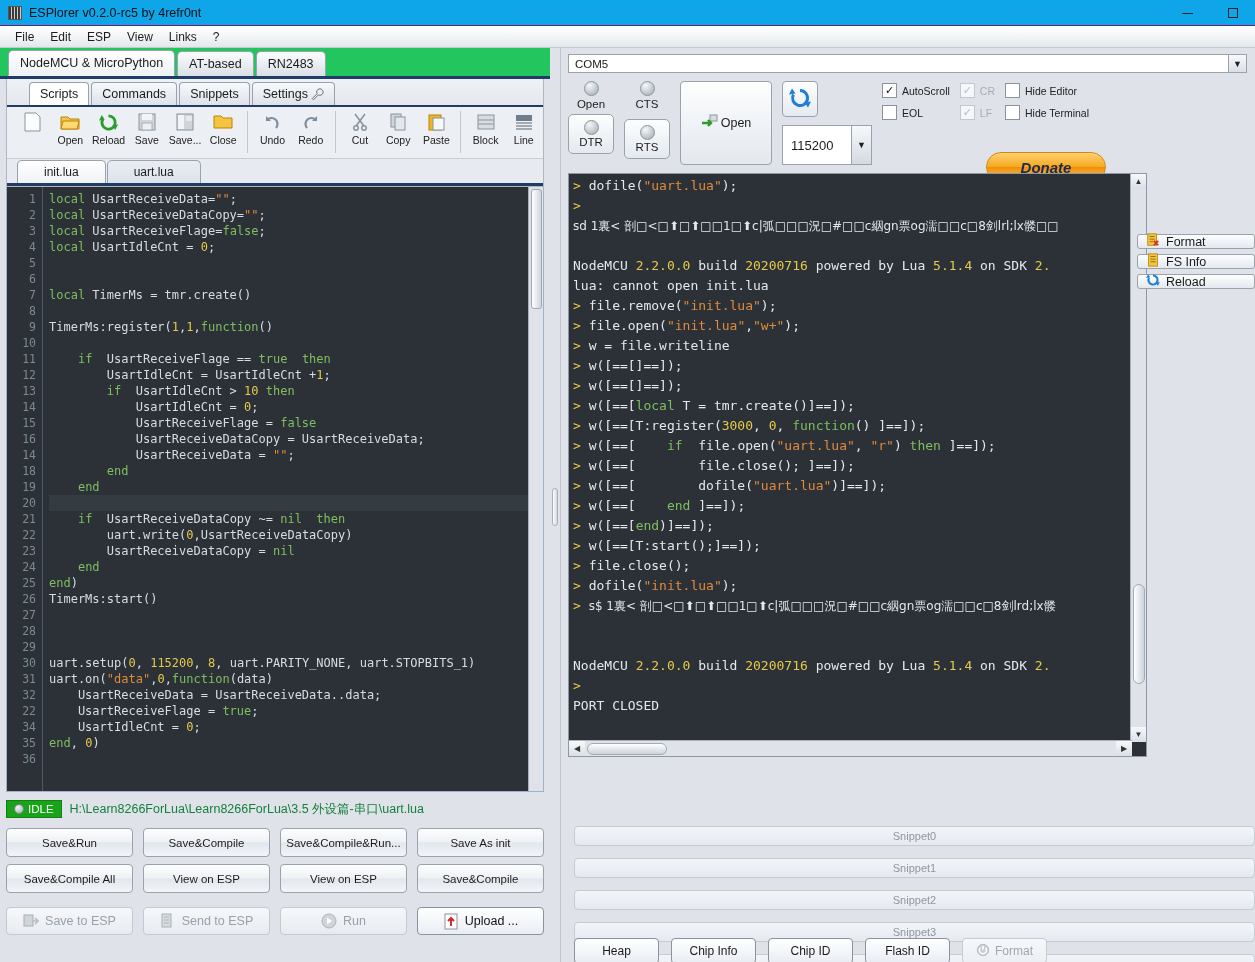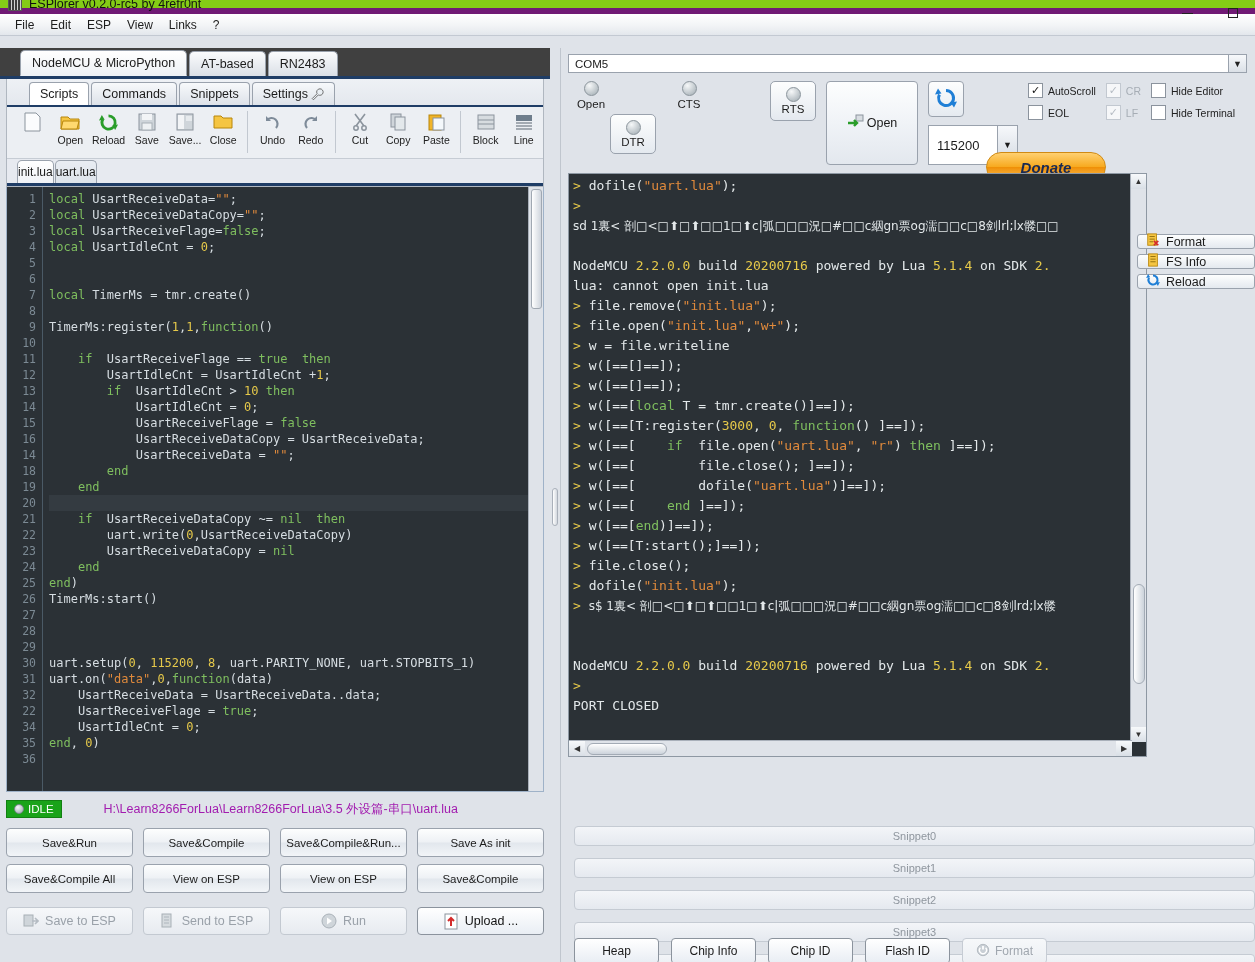--- a/index.html
+++ b/index.html
@@ -5,22 +5,22 @@
   * { box-sizing: border-box; }
   html,body { margin:0; padding:0; }
   body {
     width:1255px; height:962px; overflow:hidden;
     font-family:"Liberation Sans", sans-serif; font-size:12px;
     background:#dfe3e9; color:#1b1b1b; position:relative;
   }
 
   
   .titlebar{
-    height:14px; background:#84cc16; display:flex; align-items:center;
-    padding:0 0 0 8px; border-bottom:6px solid #701a75; position:relative;
+    height:26px; background:#0ea5e9; display:flex; align-items:center;
+    padding:0 0 0 8px; border-bottom:1px solid #701a75; position:relative;
   }
   .app-icon{
     width:14px;height:14px;margin-right:7px;
     background:
       repeating-linear-gradient(90deg,#3b3b3b 0 2px,#cfcfcf 2px 3px);
     border:1px solid #555;
   }
   .title-text{ font-size:12.5px; color:#111; }
   .win-btns{ position:absolute; right:0; top:0; height:26px; display:flex; }
   .win-btn{ width:45px; height:26px; display:flex; align-items:center; justify-content:center;
@@ -41,22 +41,22 @@
   .left-pane{ width:550px; height:914px; position:relative; background:#dfe3e9;
               border-right:0px; }
   .splitter{ width:10px; background:#dfe3e9; position:relative; }
   .splitter .grip{
     position:absolute; left:2px; top:440px; width:6px; height:38px;
     background:linear-gradient(90deg,#ffffff,#d2d7de); border:1px solid #a9b0ba; border-radius:3px;
   }
   .right-pane{ width:695px; height:914px; position:relative; }
 
   
-  .devtabs{ display:flex; align-items:flex-end; height:28px; padding-left:20px; gap:2px;
-            background:#404040; padding-top:6px; }
+  .devtabs{ display:flex; align-items:flex-end; height:28px; padding-left:8px; gap:2px;
+            background:#22c55e; padding-top:6px; }
   .devtab{
     padding:5px 11px 5px; font-size:12.5px; border:1px solid #9aa2ad;
     border-bottom:none; border-radius:5px 5px 0 0;
     background:linear-gradient(180deg,#fbfcfd,#dadfe6); color:#1b1b1b; cursor:default;
   }
   .devtab.active{ background:linear-gradient(180deg,#ffffff,#eef1f5); font-weight:normal;
                   border-bottom:1px solid #eef1f5; }
   .devtab-underline{ height:3px; background:#1f3d66; margin:0 0 0 0; }
 
   
@@ -75,21 +75,21 @@
   .toolbar{ display:flex; align-items:flex-start; height:52px; background:#eceff3;
             padding:4px 0 0 6px; border-bottom:1px solid #c6ccd4; overflow:hidden; }
   .tbtn{ width:40px; display:flex; flex-direction:column; align-items:center; gap:1px; cursor:default; }
   .tbtn .ic{ width:22px; height:22px; display:flex; align-items:center; justify-content:center; }
   .tbtn .lbl{ font-size:10.5px; color:#222; white-space:nowrap; }
   .tbsep{ width:1px; height:42px; background:#c2c8d0; margin:0 5px; }
 
   
   .filetabs{ display:flex; align-items:flex-end; height:24px; padding-left:10px; gap:1px;
              background:#e7eaf0; }
-  .filetab{ padding:4px 0; font-size:12px; border:1px solid #9aa2ad; border-bottom:none;
+  .filetab{ padding:4px 26px; font-size:12px; border:1px solid #9aa2ad; border-bottom:none;
             border-radius:5px 5px 0 0; background:linear-gradient(180deg,#ffffff,#f0f2f6); cursor:default; }
   .filetab.active{ background:linear-gradient(180deg,#e9edf3,#dde3ea); }
   .filetabs-underline{ height:3px; background:#1f3d66; }
 
   
   .editorwrap{ position:relative; height:605px; background:#2b3136; display:flex;
                border:1px solid #9fb2c8; border-top:none; margin:0 6px; }
   .gutter{ width:36px; background:#2b3136; color:#7c8a94; font-family:"DejaVu Sans Mono", monospace;
            font-size:11.5px; text-align:right; padding:4px 6px 0 0; line-height:16px;
            border-right:1px solid #4b5a66; user-select:none; }
@@ -104,21 +104,21 @@
              background:#dfe3e9; border-left:1px solid #a9b0ba; }
   .edscroll .thumb{ position:absolute; top:2px; left:2px; width:11px; height:120px;
       background:linear-gradient(90deg,#ffffff,#cfd5dd); border:1px solid #a0a8b2; border-radius:3px; }
 
   
   .statusrow{ display:flex; align-items:center; height:22px; margin:6px 6px 0; gap:8px; }
   .idle-badge{ background:#19a319; color:#ffffff; font-size:11.5px; padding:2px 7px; display:flex;
                align-items:center; gap:4px; border:1px solid #128012; }
   .idle-dot{ width:10px;height:10px;border-radius:50%;
              background:radial-gradient(circle at 35% 30%,#f4f6f7,#9aa6ad); border:1px solid #7d8890; }
-  .path-text{ font-size:12.5px; color:#a21caf;margin-left:34px; }
+  .path-text{ font-size:12.5px; color:#15803d; }
 
   
   .btngrid{ margin:8px 6px 0; display:grid; grid-template-columns:repeat(4,1fr); gap:7px 10px; }
   .gbtn{
     height:29px; border:1px solid #9aa2ad; border-radius:4px; font-size:11.5px; color:#1c1c1c;
     background:linear-gradient(180deg,#fdfefe 0%,#eef1f5 48%,#e2e7ed 52%,#f2f5f8 100%);
     display:flex; align-items:center; justify-content:center; cursor:default;
   }
   .btngrid2{ margin:14px 6px 0; display:grid; grid-template-columns:repeat(4,1fr); gap:10px; }
   .gbtn2{
@@ -138,21 +138,21 @@
     background:linear-gradient(180deg,#f7f9fb,#dbe0e7); border-left:1px solid #9aa2ad;
     display:flex; align-items:center; justify-content:center; font-size:9px; color:#222; }
 
   .ctrlrow{ display:flex; margin:8px 8px 0; gap:10px; align-items:flex-start; }
   .ledcol{ display:flex; flex-direction:column; align-items:center; gap:2px; width:46px; }
   .led{ width:15px; height:15px; border-radius:50%;
         background:radial-gradient(circle at 35% 28%,#f6f8f9,#9ea9b0); border:1px solid #8b959c; }
   .led-lbl{ font-size:11.5px; color:#1c1c1c; }
   .ledbtn{ width:46px; height:40px; border:1px solid #9aa2ad; border-radius:5px;
            background:linear-gradient(180deg,#fdfefe,#e4e9ef); display:flex; flex-direction:column;
-           align-items:center; justify-content:center; gap:1px; cursor:default;margin-left:42px; }
+           align-items:center; justify-content:center; gap:1px; cursor:default; }
   .openbtn{ width:92px; height:84px; border:1px solid #9aa2ad; border-radius:4px;
             background:linear-gradient(180deg,#fdfefe 0%,#f0f3f7 50%,#e3e8ee 100%);
             display:flex; align-items:center; justify-content:center; gap:3px; cursor:default;
             font-size:12.5px; }
   .refreshbtn{ width:36px; height:36px; border:1px solid #9aa2ad; border-radius:4px;
                background:linear-gradient(180deg,#fdfefe,#e5eaf0); display:flex; align-items:center;
                justify-content:center; cursor:default; }
   .chkcol{ display:flex; flex-direction:column; gap:7px; }
   .chkrow{ display:flex; align-items:center; gap:5px; font-size:10.5px; color:#222; }
   .chkrow.dis{ color:#a6adb5; }
@@ -522,21 +522,21 @@
       <div style="display:flex; flex-direction:column; gap:4px;">
         <div class="ledcol">
           <span class="led"></span>
           <span class="led-lbl">Open</span>
         </div>
         <div class="ledbtn">
           <span class="led"></span>
           <span class="led-lbl">DTR</span>
         </div>
       </div>
-      <div style="display:flex; flex-direction:row; gap:16px;text-align:right;">
+      <div style="display:flex; flex-direction:column; gap:9px;text-align:right;">
         <div class="ledcol">
           <span class="led"></span>
           <span class="led-lbl">CTS</span>
         </div>
         <div class="ledbtn">
           <span class="led"></span>
           <span class="led-lbl">RTS</span>
         </div>
       </div>
 

